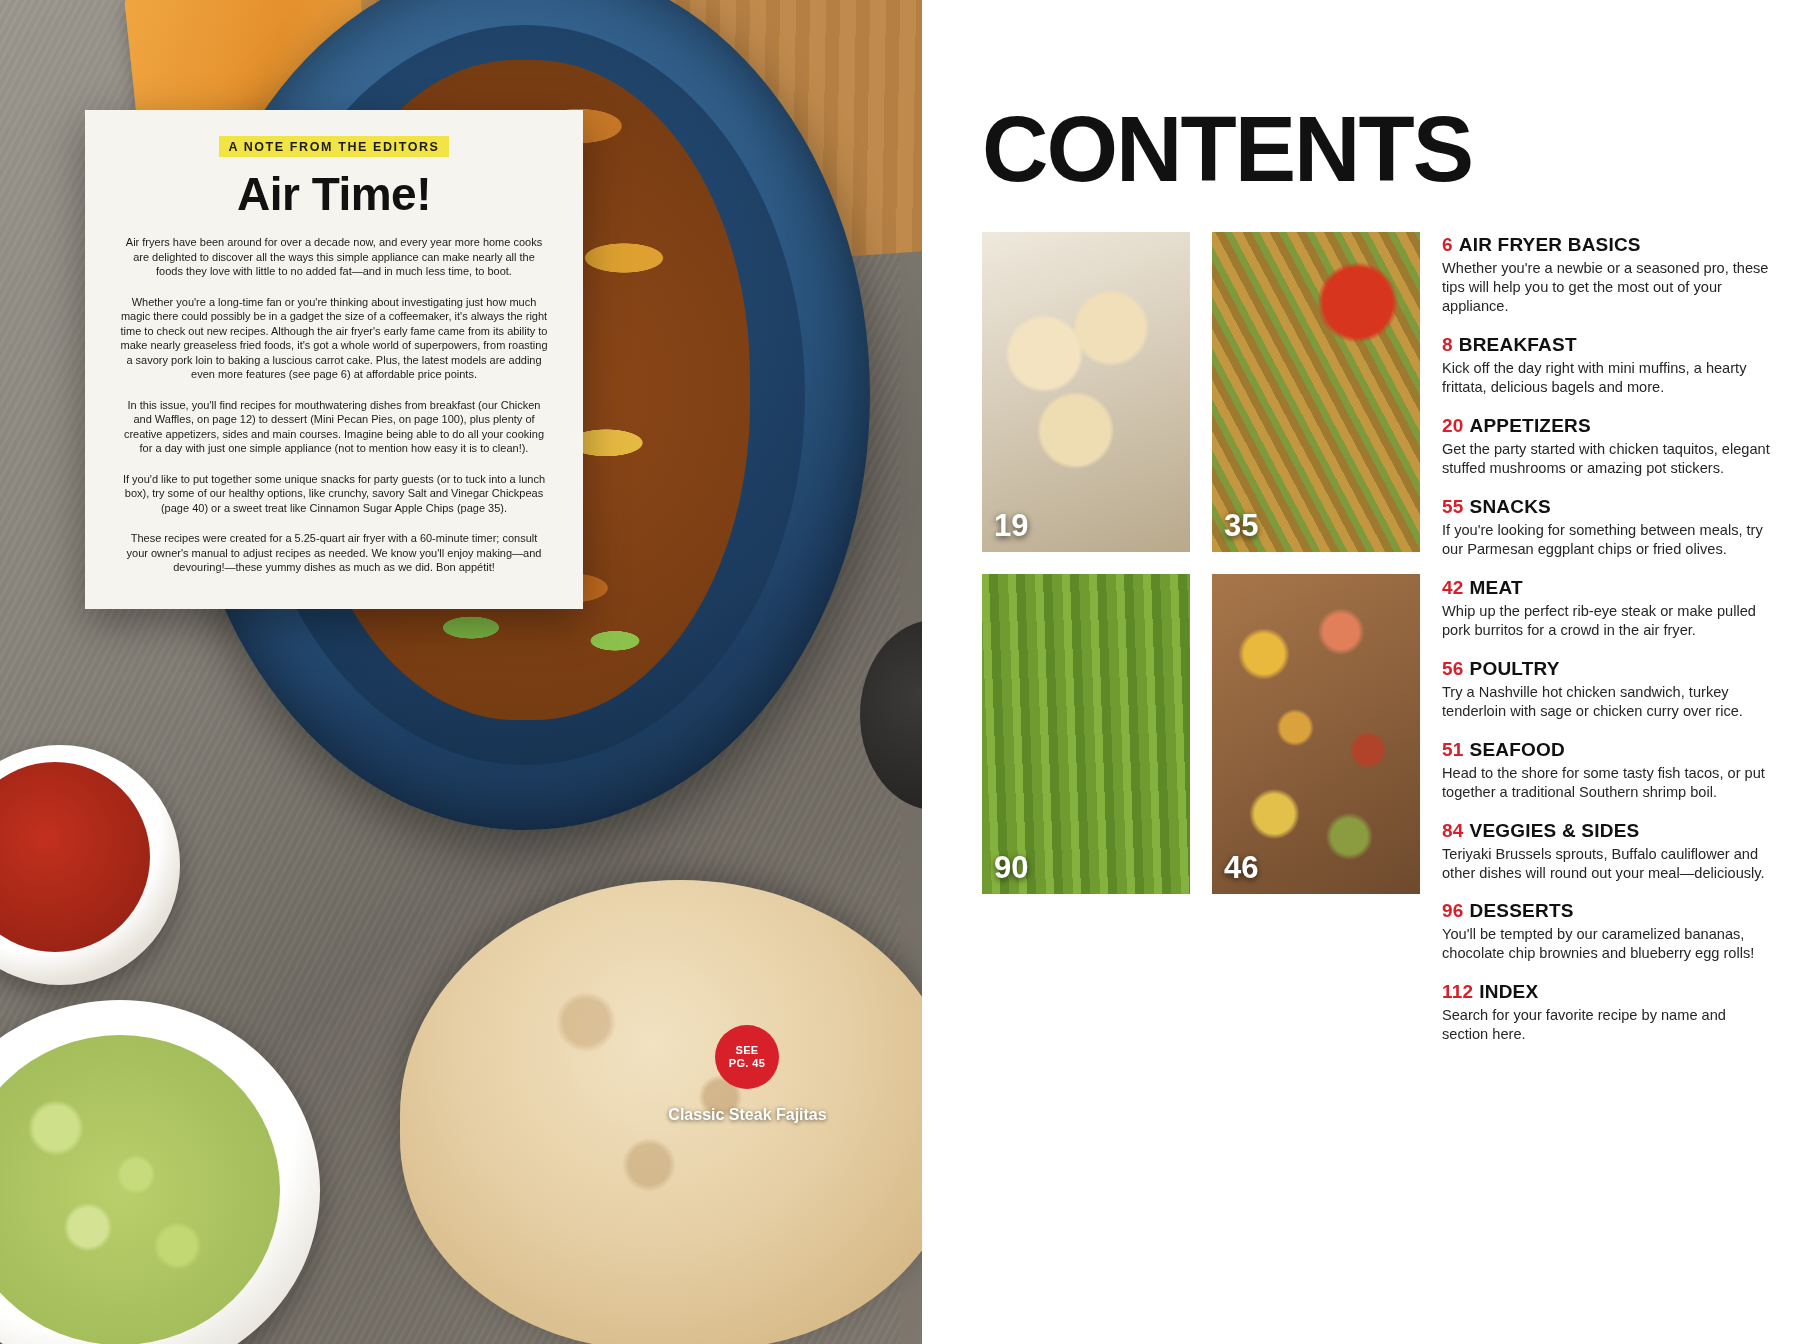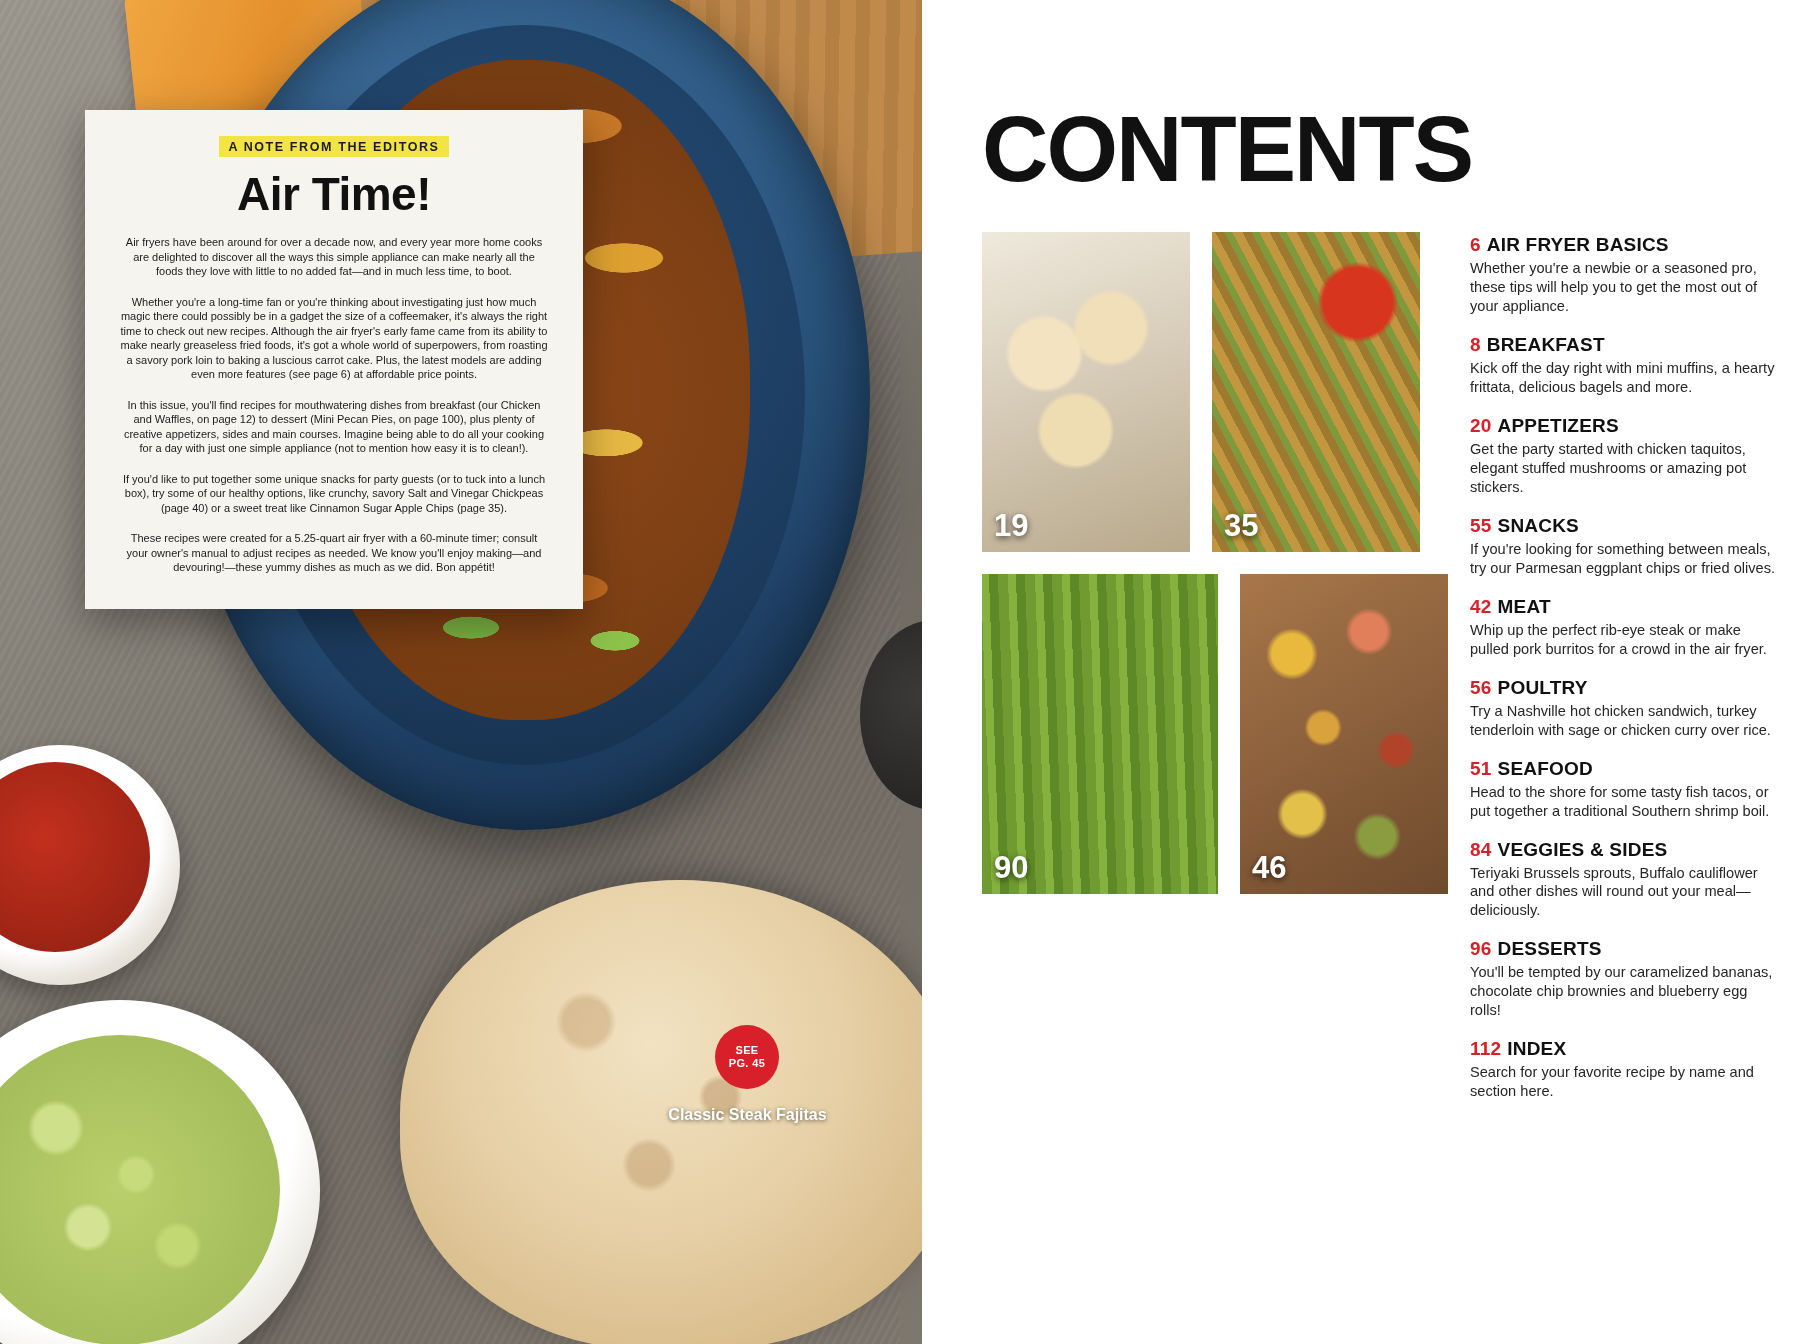--- a/index.html
+++ b/index.html
@@ -112,21 +112,21 @@
       radial-gradient(circle at 30% 38%, #f3e3c0 0 14%, rgba(0,0,0,0) 16%),
       radial-gradient(circle at 62% 30%, #f0dfb8 0 13%, rgba(0,0,0,0) 15%),
       radial-gradient(circle at 45% 62%, #eedcb2 0 15%, rgba(0,0,0,0) 17%),
       linear-gradient(160deg,#efe9dd,#cfc3ad 60%,#b8a98c);}
   .t-fries{background:
       radial-gradient(circle at 70% 22%, #d8351f 0 12%, rgba(0,0,0,0) 14%),
       repeating-linear-gradient(62deg, #c2973f 0 9px, #9d7a2f 9px 17px, #7f9a3c 17px 24px),
       linear-gradient(160deg,#e9e4da,#c8c1b3);}
   .t-asparagus{background:
       repeating-linear-gradient(88deg, #6f9b30 0 10px, #85b23e 10px 18px, #5d8a27 18px 27px),
-      linear-gradient(#7ca83a,#59861f); padding-left: 28px;}
+      linear-gradient(#7ca83a,#59861f);}
   .t-snackmix{background:
       radial-gradient(circle at 25% 25%, #e8b93c 0 7%, rgba(0,0,0,0) 9%),
       radial-gradient(circle at 62% 18%, #e07f5a 0 6%, rgba(0,0,0,0) 8%),
       radial-gradient(circle at 40% 48%, #d9a23d 0 7%, rgba(0,0,0,0) 9%),
       radial-gradient(circle at 75% 55%, #b1432a 0 6%, rgba(0,0,0,0) 8%),
       radial-gradient(circle at 30% 75%, #e3c04a 0 7%, rgba(0,0,0,0) 9%),
       radial-gradient(circle at 66% 82%, #8b9b3f 0 6%, rgba(0,0,0,0) 8%),
       linear-gradient(150deg,#a8764a,#6e4a2d);}
   .t-eggrolls{background:
       radial-gradient(ellipse 70px 26px at 45% 36%, #e0c489 0 60%, rgba(0,0,0,0) 62%),

